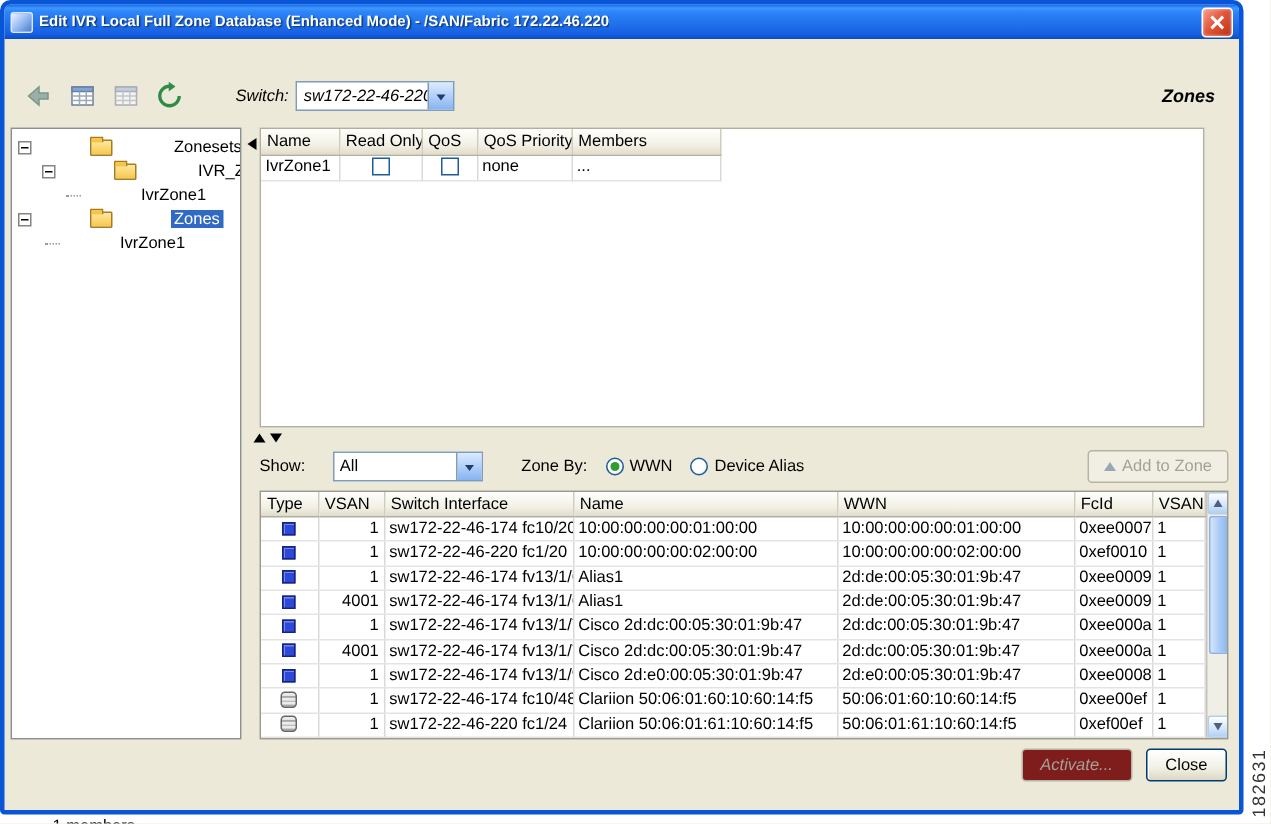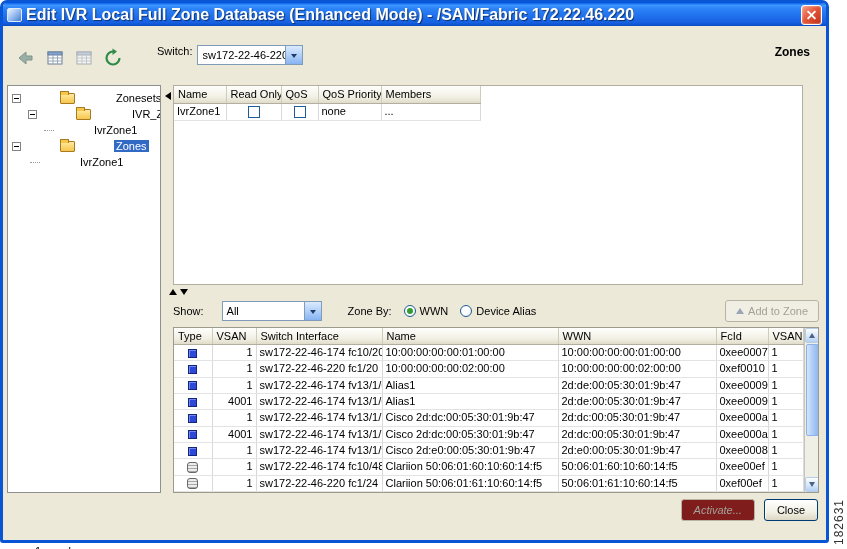--- a/index.html
+++ b/index.html
@@ -25,21 +25,21 @@
     background:linear-gradient(180deg,#0A62EE 0%,#3F97FF 10%,#2D84F8 22%,#1660E2 85%,#0B4CC2 100%);
     border-radius:4px 4px 0 0;
     display:flex; align-items:center; padding:0 4px;
   }
   .title-icon {
     width:15px; height:14px; margin-right:4px; flex:0 0 15px;
     background:linear-gradient(135deg,#EAF3FF 0%,#8FB6EE 55%,#4A7CC8 100%);
     border:1px solid #DDE8FA; border-radius:2px;
   }
   .title-text {
-    color:#fff; font-weight:bold; font-size:16px;
+    color:#fff; font-weight:bold; font-size:10px;
     text-shadow:1px 1px 1px rgba(0,0,0,.55);
     white-space:nowrap; overflow:hidden;
   }
   .close-btn {
     margin-left:auto; width:21px; height:20px; position:relative;
     border:1px solid #fff; border-radius:3px;
     background:linear-gradient(135deg,#F4A08A 0%,#E4573B 45%,#BE2F12 100%);
     box-shadow:inset 0 0 2px rgba(255,255,255,.7);
     cursor:pointer;
   }
@@ -52,21 +52,21 @@
   .menubar {
     position:absolute; left:0; top:23px; right:0; height:19px;
     display:flex; align-items:center; padding-left:3px;
   }
   .menu-item { display:inline-block; padding:2px 7px; cursor:default; }
   .menu-item::first-letter { text-decoration:underline; }
 
   
   .toolbar {
     position:absolute; left:0; top:42px; right:0; height:38px;
-    display:flex; align-items:flex-start; padding:0 10px;
+    display:flex; align-items:center; padding:0 10px;font-style:italic;
   }
   .tool-btn { width:26px; height:26px; margin-right:3px; display:flex; align-items:center; justify-content:center; }
   .switch-label { margin-left:28px; margin-right:5px; }
   .combo {
     display:flex; align-items:center; height:20px; background:#fff;
     border:1px solid #7F9DB9;
   }
   .combo .combo-text { flex:1; padding:0 4px; white-space:nowrap; overflow:hidden; }
   .combo .combo-arrow {
     width:17px; height:18px; border-left:1px solid #7F9DB9;

